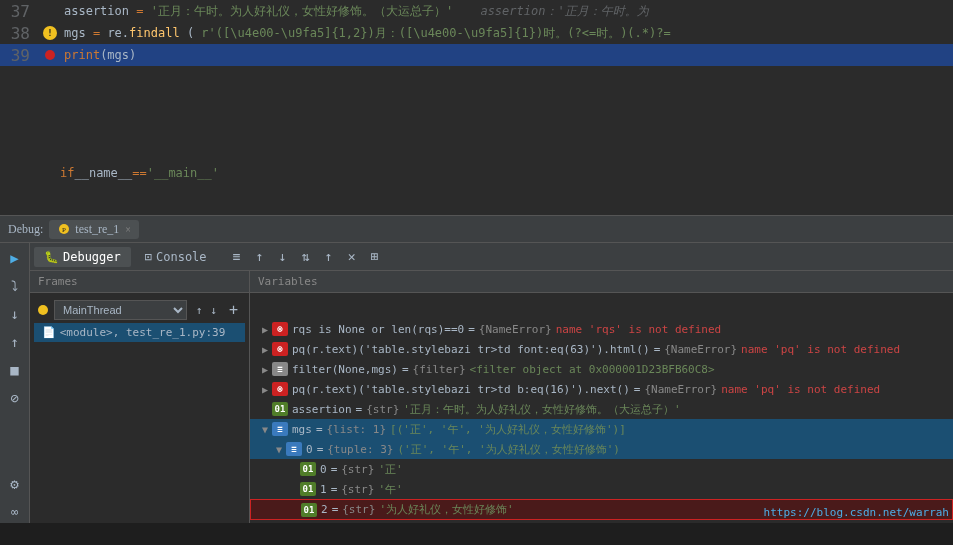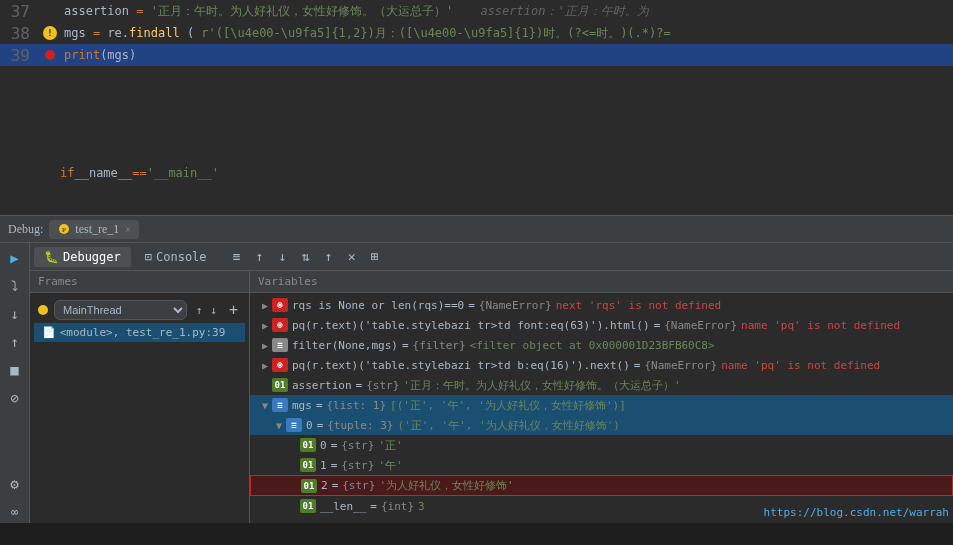--- a/index.html
+++ b/index.html
@@ -265,21 +265,21 @@
       background: #f0c020;
       display: inline-block;
     }
 
     .thread-select {
       background: #3c3f41;
       border: 1px solid #555;
       color: #a9b7c6;
       font-size: 11px;
       padding: 2px 4px;
-      border-radius: 6px;
+      border-radius: 0;
       flex: 1;
     }
 
     .frame-arrows {
       display: flex;
       gap: 2px;
     }
 
     .frame-arrow {
       color: #a9b7c6;
@@ -312,20 +312,21 @@
       color: #a9b7c6;
       font-size: 11px;
     }
 
     
     .variables-panel {
       flex: 1;
       display: flex;
       flex-direction: column;
       overflow: hidden;
+      gap: 24px;
     }
 
     .vars-content {
       flex: 1;
       overflow-y: auto;
       padding: 2px 0;
     }
 
     .var-row {
       display: flex;
@@ -516,21 +517,21 @@
       <div class="variables-panel" style="position:relative;">
         <div class="panel-header">Variables</div>
         <div class="vars-content">
 
           <div class="var-row">
             <span class="var-expand">▶</span>
             <span class="var-icon icon-error">⊗</span>
             <span class="var-name">rqs is None or len(rqs)==0</span>
             <span class="var-equals">=</span>
             <span class="var-type">{NameError}</span>
-            <span class="var-value-red" style="margin-left:4px">next 'rqs' is not defined</span>
+            <span class="var-value-red" style="margin-left:4px">name 'rqs' is not defined</span>
           </div>
 
           <div class="var-row">
             <span class="var-expand">▶</span>
             <span class="var-icon icon-error">⊗</span>
             <span class="var-name">pq(r.text)('table.stylebazi tr&gt;td font:eq(63)').html()</span>
             <span class="var-equals">=</span>
             <span class="var-type">{NameError}</span>
             <span class="var-value-red" style="margin-left:4px">name 'pq' is not defined</span>
           </div>

